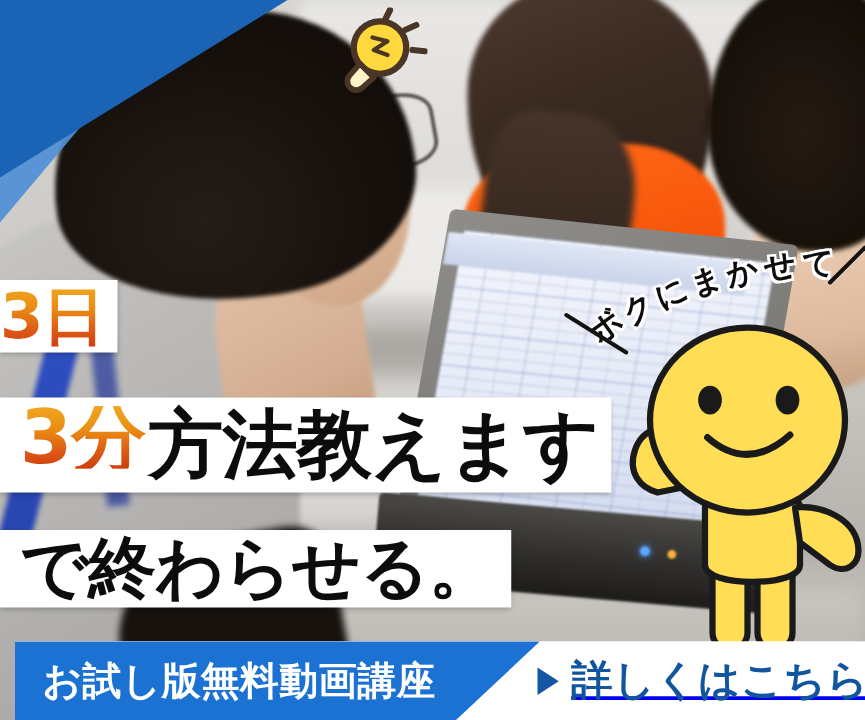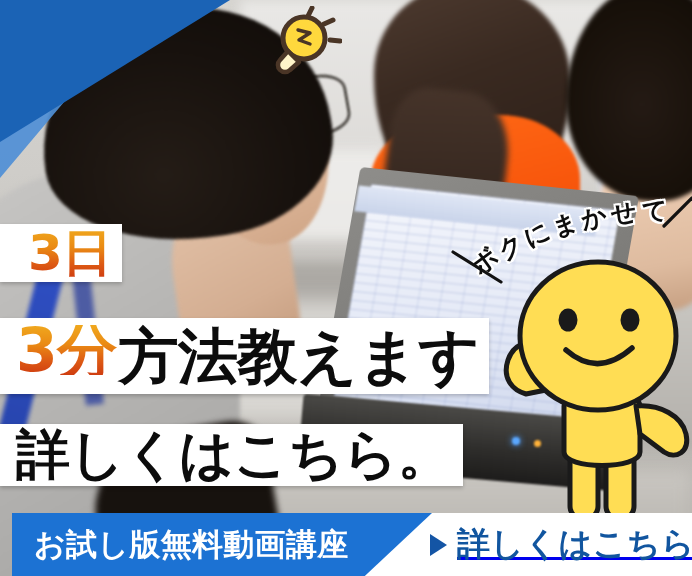--- a/index.html
+++ b/index.html
@@ -288,21 +288,21 @@
     background: #ffffff;
     box-shadow: 0 2px 4px rgba(0,0,0,.22);
     display: flex;
     align-items: center;
     white-space: nowrap;
     overflow: visible;
   }
   .band-1 {
     left: 0px; top: 224px;
     height: 58px;
-    padding-left: 28px; padding-right: 10px;
+    padding-left: 0; padding-right: 10px;
   }
   .band-2 {
     left: 0px; top: 318px;
     height: 76px;
     padding-left: 16px; padding-right: 10px;
   }
   .band-3 {
     left: 0px; top: 424px;
     height: 62px;
     padding-left: 16px; padding-right: 12px;
@@ -493,21 +493,21 @@
   <div class="band band-1">
     <span class="hot t1-num jp">3日</span>
   </div>
 
   <div class="band band-2">
     <span class="hot t2-num jp">3分</span>
     <span class="jp t2-rest">方法教えます</span>
   </div>
 
   <div class="band band-3">
-    <span class="jp t3">詳しくはこちら。</span>
+    <span class="jp t3">で終わらせる。</span>
   </div>
 
   <div class="speech">
     <span class="sp0">ボ</span>
     <span class="sp1">ク</span>
     <span class="sp2">に</span>
     <span class="sp3">ま</span>
     <span class="sp4">か</span>
     <span class="sp5">せ</span>
     <span class="sp6">て</span>

